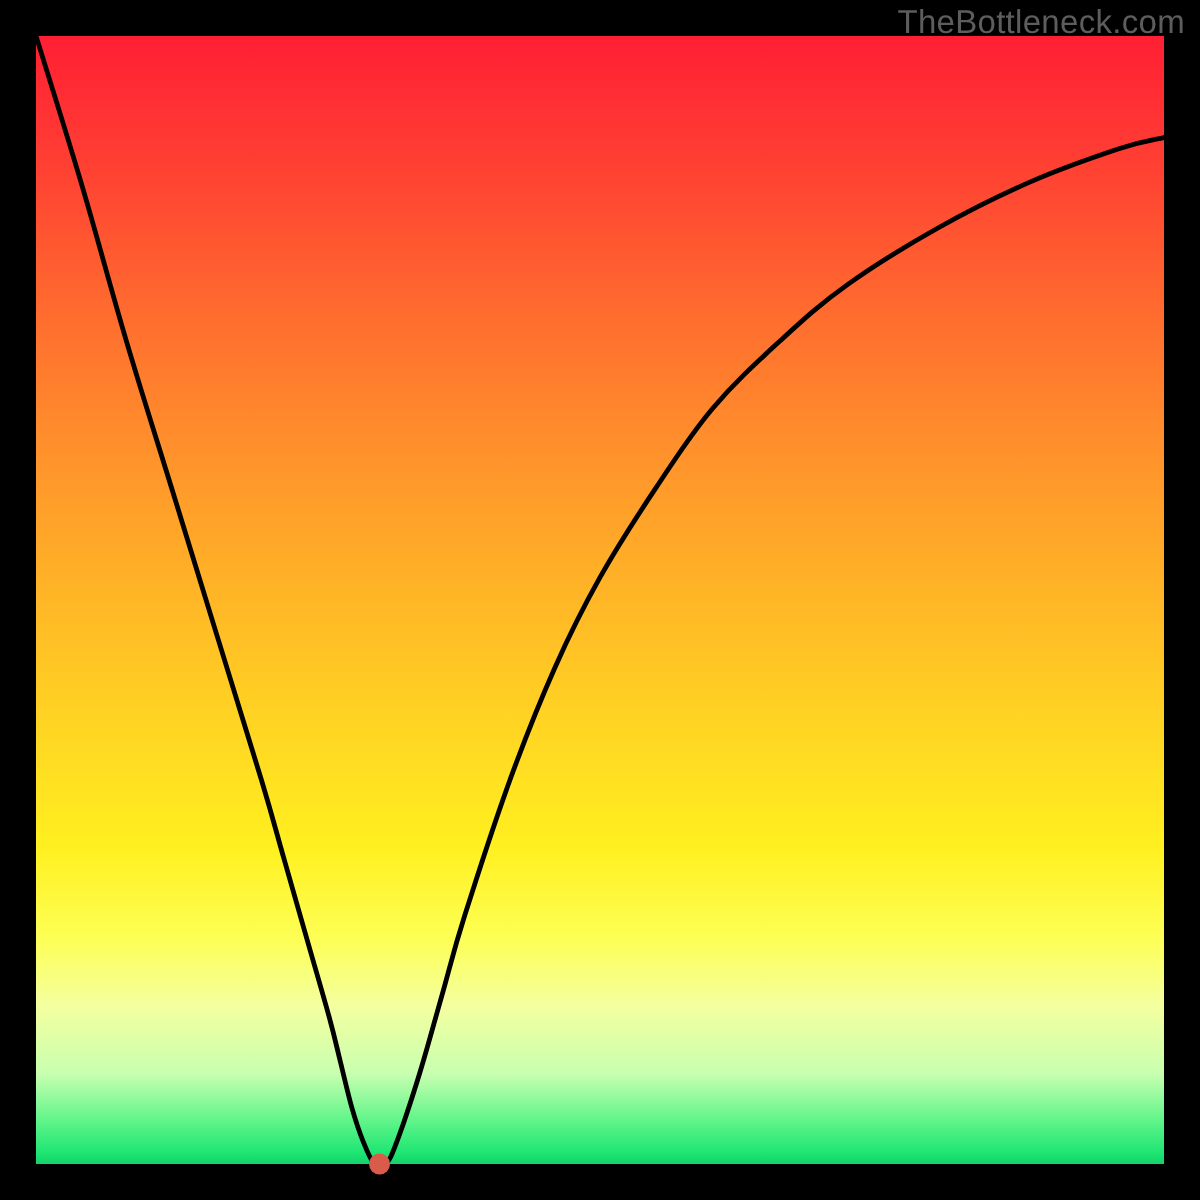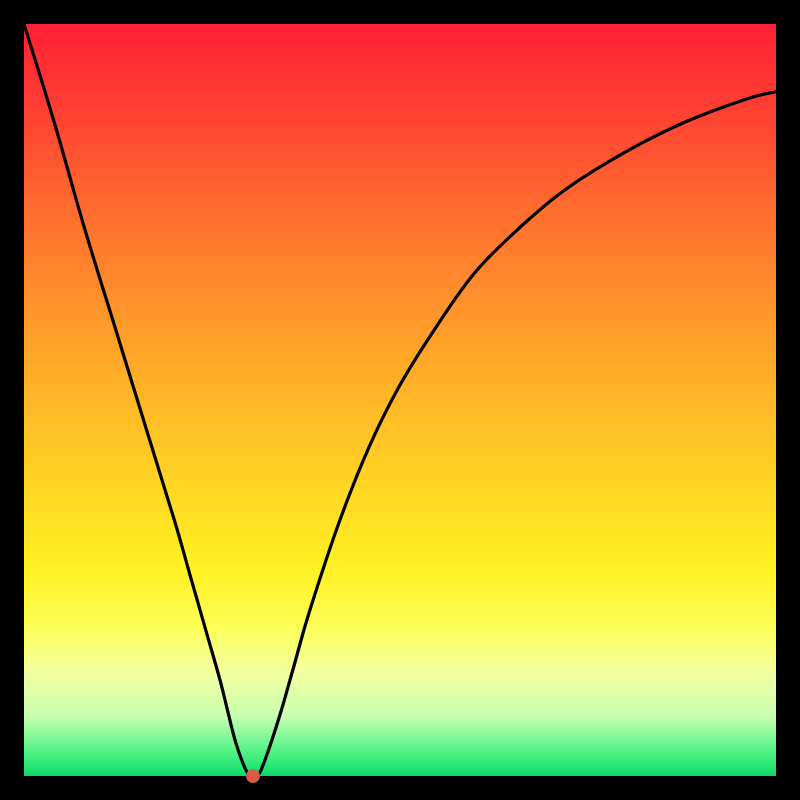--- a/index.html
+++ b/index.html
@@ -63,20 +63,21 @@
     height: 14px;
     border-radius: 50%;
     background: #d95c4a;
     transform: translate(-50%, -50%);
   }
 </style>
 </head>
 <body>
 
 <div class="frame">
+  <div class="watermark">TheBottleneck.com</div>
 
   <div class="plot-area">
     <svg class="curve" viewBox="0 0 752 752" preserveAspectRatio="none">
       <path fill="none" stroke="#000" stroke-width="3.2" stroke-linecap="round" d="M 0.00 0.00 C 5.41 17.60, 19.25 61.21, 30.08 97.76 C 40.91 134.31, 49.33 166.49, 60.16 203.04 C 70.99 239.59, 79.41 265.61, 90.24 300.80 C 101.07 335.99, 109.49 363.37, 120.32 398.56 C 131.15 433.75, 142.28 469.25, 150.40 496.32 C 158.52 523.39, 160.03 530.01, 165.44 548.96 C 170.85 567.91, 175.07 582.65, 180.48 601.60 C 185.89 620.55, 191.46 639.35, 195.52 654.24 C 199.58 669.13, 200.33 673.49, 203.04 684.32 C 205.75 695.15, 207.85 704.92, 210.56 714.40 C 213.27 723.88, 215.37 730.19, 218.08 736.96 C 220.79 743.73, 222.89 749.29, 225.60 752.00 C 228.31 754.71, 230.41 754.71, 233.12 752.00 C 235.83 749.29, 236.58 747.79, 240.64 736.96 C 244.70 726.13, 250.27 709.44, 255.68 691.84 C 261.09 674.24, 265.31 658.15, 270.72 639.20 C 276.13 620.25, 277.64 612.28, 285.76 586.56 C 293.88 560.84, 305.01 526.10, 315.84 496.32 C 326.67 466.54, 335.09 445.48, 345.92 421.12 C 356.75 396.76, 363.82 382.62, 376.00 360.96 C 388.18 339.30, 400.06 321.10, 413.60 300.80 C 427.14 280.50, 436.31 265.76, 451.20 248.16 C 466.09 230.56, 480.08 217.93, 496.32 203.04 C 512.56 188.15, 522.49 178.98, 541.44 165.44 C 560.39 151.90, 579.94 140.02, 601.60 127.84 C 623.26 115.66, 640.10 107.24, 661.76 97.76 C 683.42 88.28, 705.68 80.61, 721.92 75.20 C 738.16 69.79, 746.59 69.03, 752.00 67.68"></path>
     </svg>
     <div class="dot" style="left: 229.36px; top: 752px;"></div>
   </div>
 </div>
 
 </body></html>

